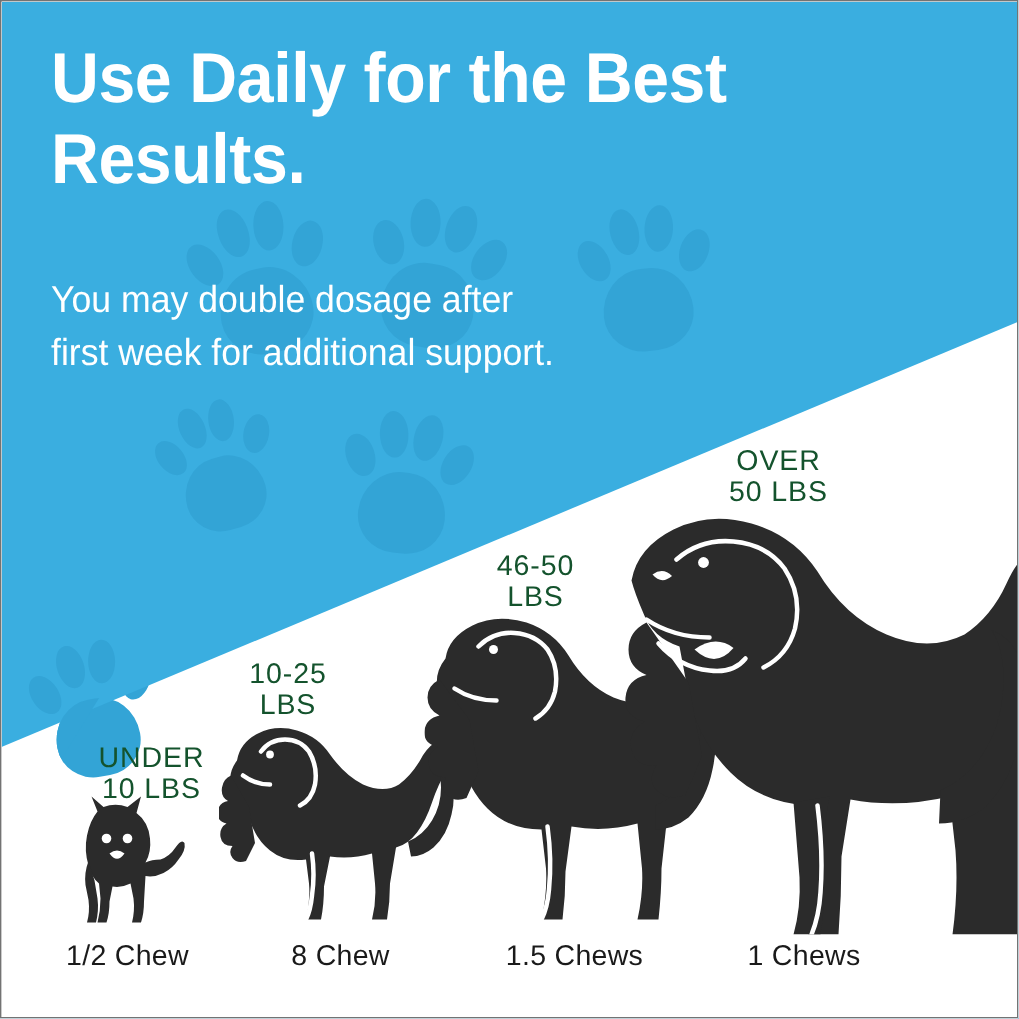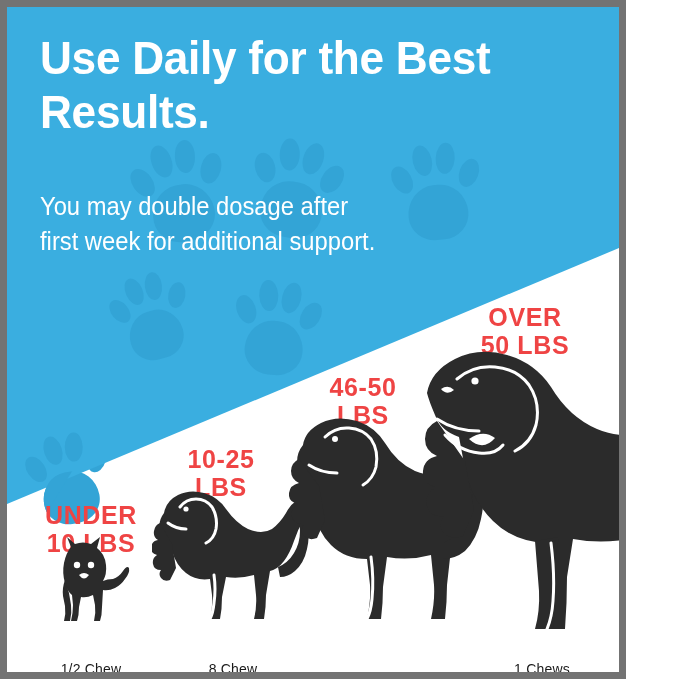--- a/index.html
+++ b/index.html
@@ -2,25 +2,25 @@
 <html><head>
 <meta charset="utf-8">
 <style>
   html, body {
     margin: 0;
     padding: 0;
     background: #ffffff;
   }
   #infographic {
     position: relative;
-    width: 626px;
+    width: 679px;
     height: 679px;
     overflow: hidden;
     background: #ffffff;
-    border: 7px solid #737373;
+    border: 1px solid #737373;
     box-sizing: border-box;
     font-family: "Liberation Sans", sans-serif;
     -webkit-font-smoothing: antialiased;
   }
 
   
   .bg-white {
     position: absolute;
     inset: 0;
     background: #ffffff;
@@ -91,42 +91,41 @@
     font-size: 25px;
     line-height: 1.38;
     white-space: pre-line;
     transform: scaleX(0.95);
     transform-origin: 0 0;
   }
 
   
   .weight-label {
     position: absolute;
-    color: #ef4444;
+    color: #14532d;
     font-family: "Liberation Sans Narrow", "Liberation Sans", sans-serif;
-    font-weight: 700;
-    font-size: 25px;
+    font-weight: 400;
+    font-size: 19px;
     line-height: 1.12;
     letter-spacing: 0.6px;
     text-align: center;
     white-space: pre-line;
     transform: translateX(-50%);
   }
   .dose-label {
     position: absolute;
     top: 626px;
     color: #1a1a1a;
     font-family: "Liberation Sans Narrow", "Liberation Sans", sans-serif;
     font-weight: 400;
-    font-size: 14px;
+    font-size: 19px;
     letter-spacing: 0.2px;
     text-align: center;
     white-space: nowrap;
     transform: translateX(-50%);
-    margin-top: 28px;
   }
 
   
   .dog {
     position: absolute;
     transform: translateX(-50%);
   }
   .dog svg { display: block; width: 100%; height: 100%; }
   .dog .body { fill: #2b2b2b; }
   .dog .line { fill: none; stroke: #ffffff; stroke-width: 3; stroke-linecap: round; stroke-linejoin: round; }
@@ -229,37 +228,37 @@
       <span class="pad t4"></span>
       <span class="sole"></span>
     </div>
   </div>
 
   <div class="headline">Use Daily for the Best
 Results.</div>
   <div class="subhead">You may double dosage after
 first week for additional support.</div>
 
-  <div class="weight-label" style="left:84px; top:494px;">UNDER
+  <div class="weight-label" style="left:100px; top:494px;">UNDER
 10 LBS</div>
   <div class="dog" style="left:84px; top:528px; width:92px; height:90px;">
     <svg viewBox="0 0 92 90" xmlns="http://www.w3.org/2000/svg" aria-hidden="true">
       <path class="body" d="M26 12 L22 2 L30 9 Q38 6 46 9 L55 2 L52 13 Q60 19 61 30 Q62 39 58 46
         Q62 44 68 44 Q74 42 78 36 Q82 30 84 33 Q85 38 80 44 Q76 50 70 53 Q64 56 58 55
         L57 72 Q57 80 55 86 L49 86 Q51 78 50 70 L48 60 Q42 63 36 62 L34 72 Q34 80 32 86 L26 86
         Q28 78 28 70 L27 60 Q22 56 20 48 Q17 38 19 28 Q21 18 26 12 Z"></path>
       <path class="body" d="M20 45 q-3 8 -2 16 l2 10 q1 8 -1 15 l6 0 q2 -8 1 -16 l-2 -12 z"></path>
       <circle class="eye" cx="32" cy="30" r="3.2"></circle>
       <circle class="eye" cx="46" cy="30" r="3.2"></circle>
       <path class="eye" d="M34 40 q5 -4 10 0 q-5 7 -10 0 z"></path>
     </svg>
   </div>
   <div class="dose-label" style="left:84px;">1/2 Chew</div>
 
-  <div class="weight-label" style="left:214px; top:438px;">10-25
+  <div class="weight-label" style="left:191px; top:438px;">10-25
 LBS</div>
   <div class="dog" style="left:226px; top:472px; width:162px; height:148px;">
     <svg viewBox="0 0 162 148" xmlns="http://www.w3.org/2000/svg" aria-hidden="true">
       <path class="body" d="M12 34 Q14 22 26 16 Q38 10 52 14 Q66 18 74 30 Q84 44 96 50
         Q110 56 120 50 Q128 44 134 34 Q138 26 144 22 Q152 18 156 24 Q158 32 152 40
         Q146 50 142 62 Q138 74 132 82 Q126 90 118 92 L114 116 Q114 128 112 140 L102 140
         Q105 128 104 116 L102 96 Q88 100 74 98 L70 118 Q70 130 68 140 L58 140
         Q61 128 60 116 L58 100 Q44 102 34 94 Q24 86 20 72 L16 60 Q10 58 8 50 Q6 42 12 34 Z"></path>
       <path class="body" d="M8 44 q-5 2 -6 8 q-1 6 4 9 q-6 1 -7 7 q-1 6 6 8 q-5 3 -4 9 q1 6 8 6
         q-3 4 0 8 q3 4 9 2 l6 -12 l-4 -24 z"></path>
@@ -285,20 +284,21 @@
       <path class="body" d="M10 52 q-8 4 -8 12 q0 8 8 12 q-9 2 -10 10 q-1 9 9 11 q-8 5 -6 13
         q2 8 12 7 q-5 7 0 12 q5 5 13 2 l8 -18 l-6 -34 z"></path>
       <path class="body" d="M154 136 q14 -6 22 -20 q8 -14 8 -32 q0 -14 -6 -22 q12 4 15 18
         q3 14 -1 32 q-4 20 -16 32 q-10 8 -22 8 z"></path>
       <path class="line" d="M36 30 Q46 20 60 21 Q74 22 82 32 Q90 44 87 60 Q84 72 74 78"></path>
       <path class="line" d="M20 58 Q32 66 48 66"></path>
       <path class="line" d="M82 150 Q85 172 83 192 Q82 204 78 212"></path>
       <circle class="eye" cx="46" cy="32" r="3"></circle>
     </svg>
   </div>
+  <div class="dose-label" style="left:382px;">1.5 Chews</div>
 
   <div class="weight-label" style="left:518px; top:296px;">OVER
 50 LBS</div>
   <div class="dog" style="left:545px; top:330px; width:286px; height:292px;">
     <svg viewBox="0 0 286 292" xmlns="http://www.w3.org/2000/svg" aria-hidden="true">
       <path class="body" d="M18 56 Q22 34 46 22 Q70 10 98 18 Q126 26 142 50 Q160 80 188 92
         Q216 104 240 92 Q258 80 268 58 Q276 40 286 36 L286 292 L232 292
         Q236 262 234 236 L230 200 Q196 208 164 202 L158 240 Q158 266 156 292 L136 292
         Q141 266 140 240 L136 206 Q104 204 84 184 Q62 162 56 132 L50 100
         Q32 94 26 78 Q20 64 18 56 Z"></path>

